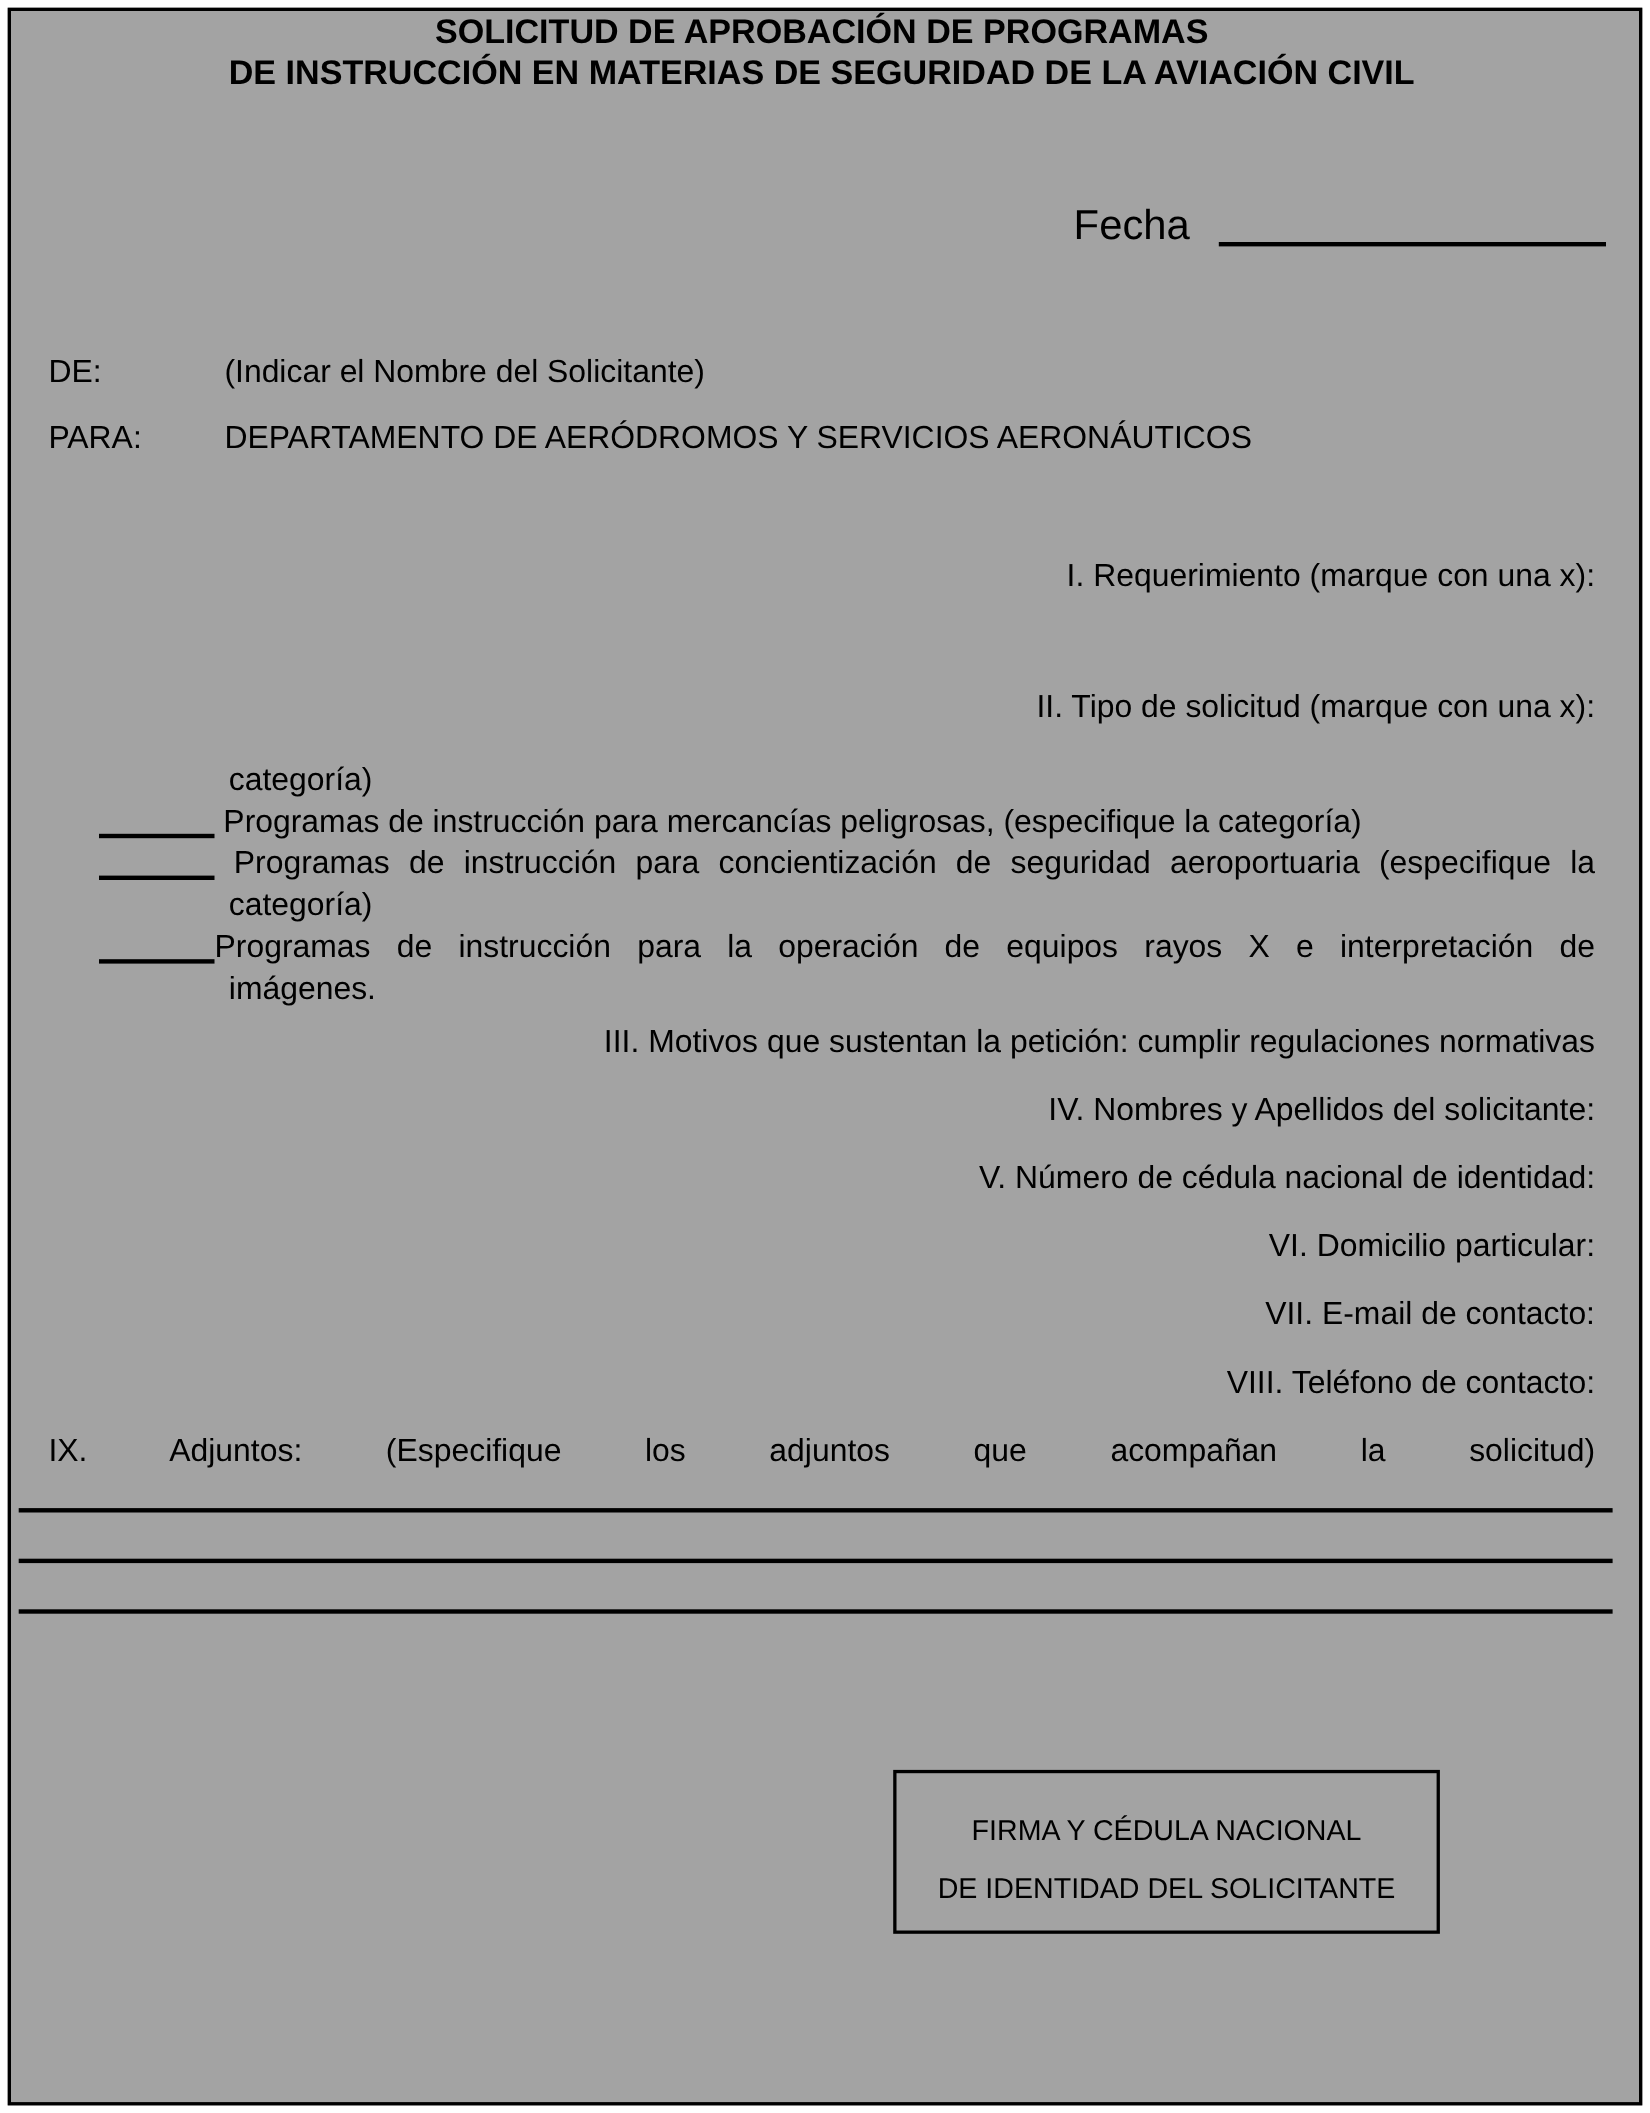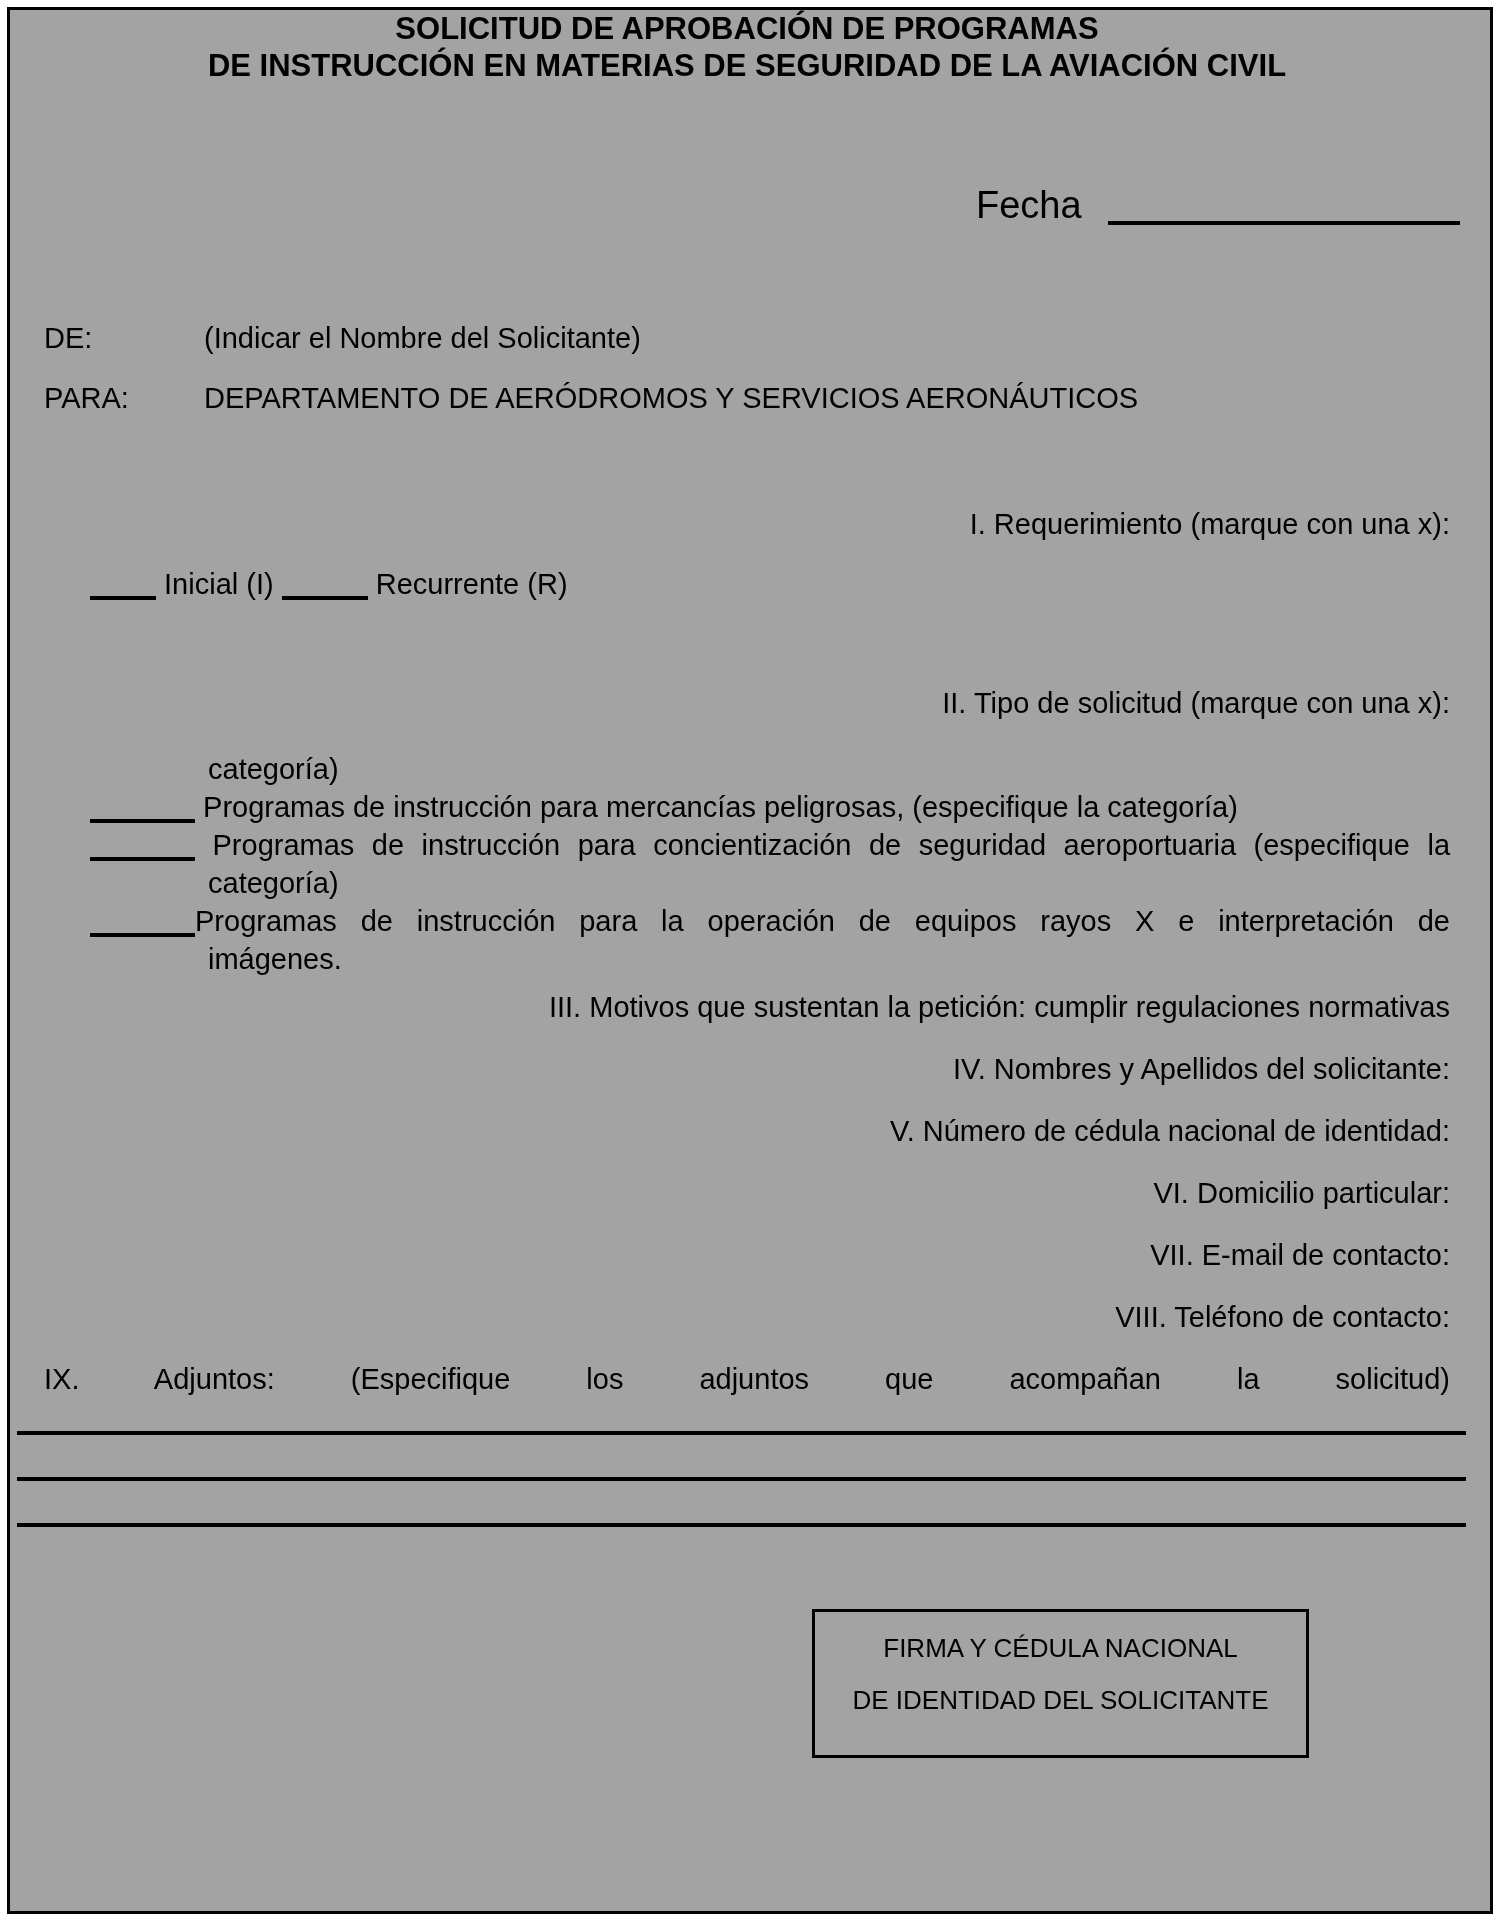--- a/index.html
+++ b/index.html
@@ -74,21 +74,21 @@
   .rule.r2 { margin-top: 42px; }
   .rule.r3 { margin-top: 42px; }
   .sig-box {
     position: absolute;
     left: 802px; top: 1599px;
     width: 497px; height: 149px;
     border: 3px solid #000000;
     text-align: center;
     font-size: 26px;
     line-height: 52px;
-    padding-top: 10px;
+    padding-top: 26px;
   }
 </style>
 </head>
 <body>
 
 <div class="page">
 
   <div class="title">
     <div>SOLICITUD DE APROBACIÓN DE PROGRAMAS</div>
     <div>DE INSTRUCCIÓN EN MATERIAS DE SEGURIDAD DE LA AVIACIÓN CIVIL</div>
@@ -101,26 +101,20 @@
   <div class="addr-row de">
     <span class="addr-label">DE:</span><span>(Indicar el Nombre del Solicitante)</span>
   </div>
 
   <div class="addr-row para">
     <span class="addr-label">PARA:</span><span>DEPARTAMENTO DE AERÓDROMOS Y SERVICIOS AERONÁUTICOS</span>
   </div>
 
   <div class="sec s1">I. Requerimiento (marque con una x):</div>
 
-  <div class="opt-row">
-    <span class="blank b-inicial"></span>
-    <span>Inicial (I)</span>
-    <span class="blank b-recurrente"></span>
-    <span>Recurrente (R)</span>
-  </div>
 
   <div class="sec s2">II. Tipo de solicitud (marque con una x):</div>
 
   <div class="tipo-items">
 
     <div class="tipo-item">
       <div class="ti-l2">categoría)</div>
     </div>
 
     <div class="tipo-item">

